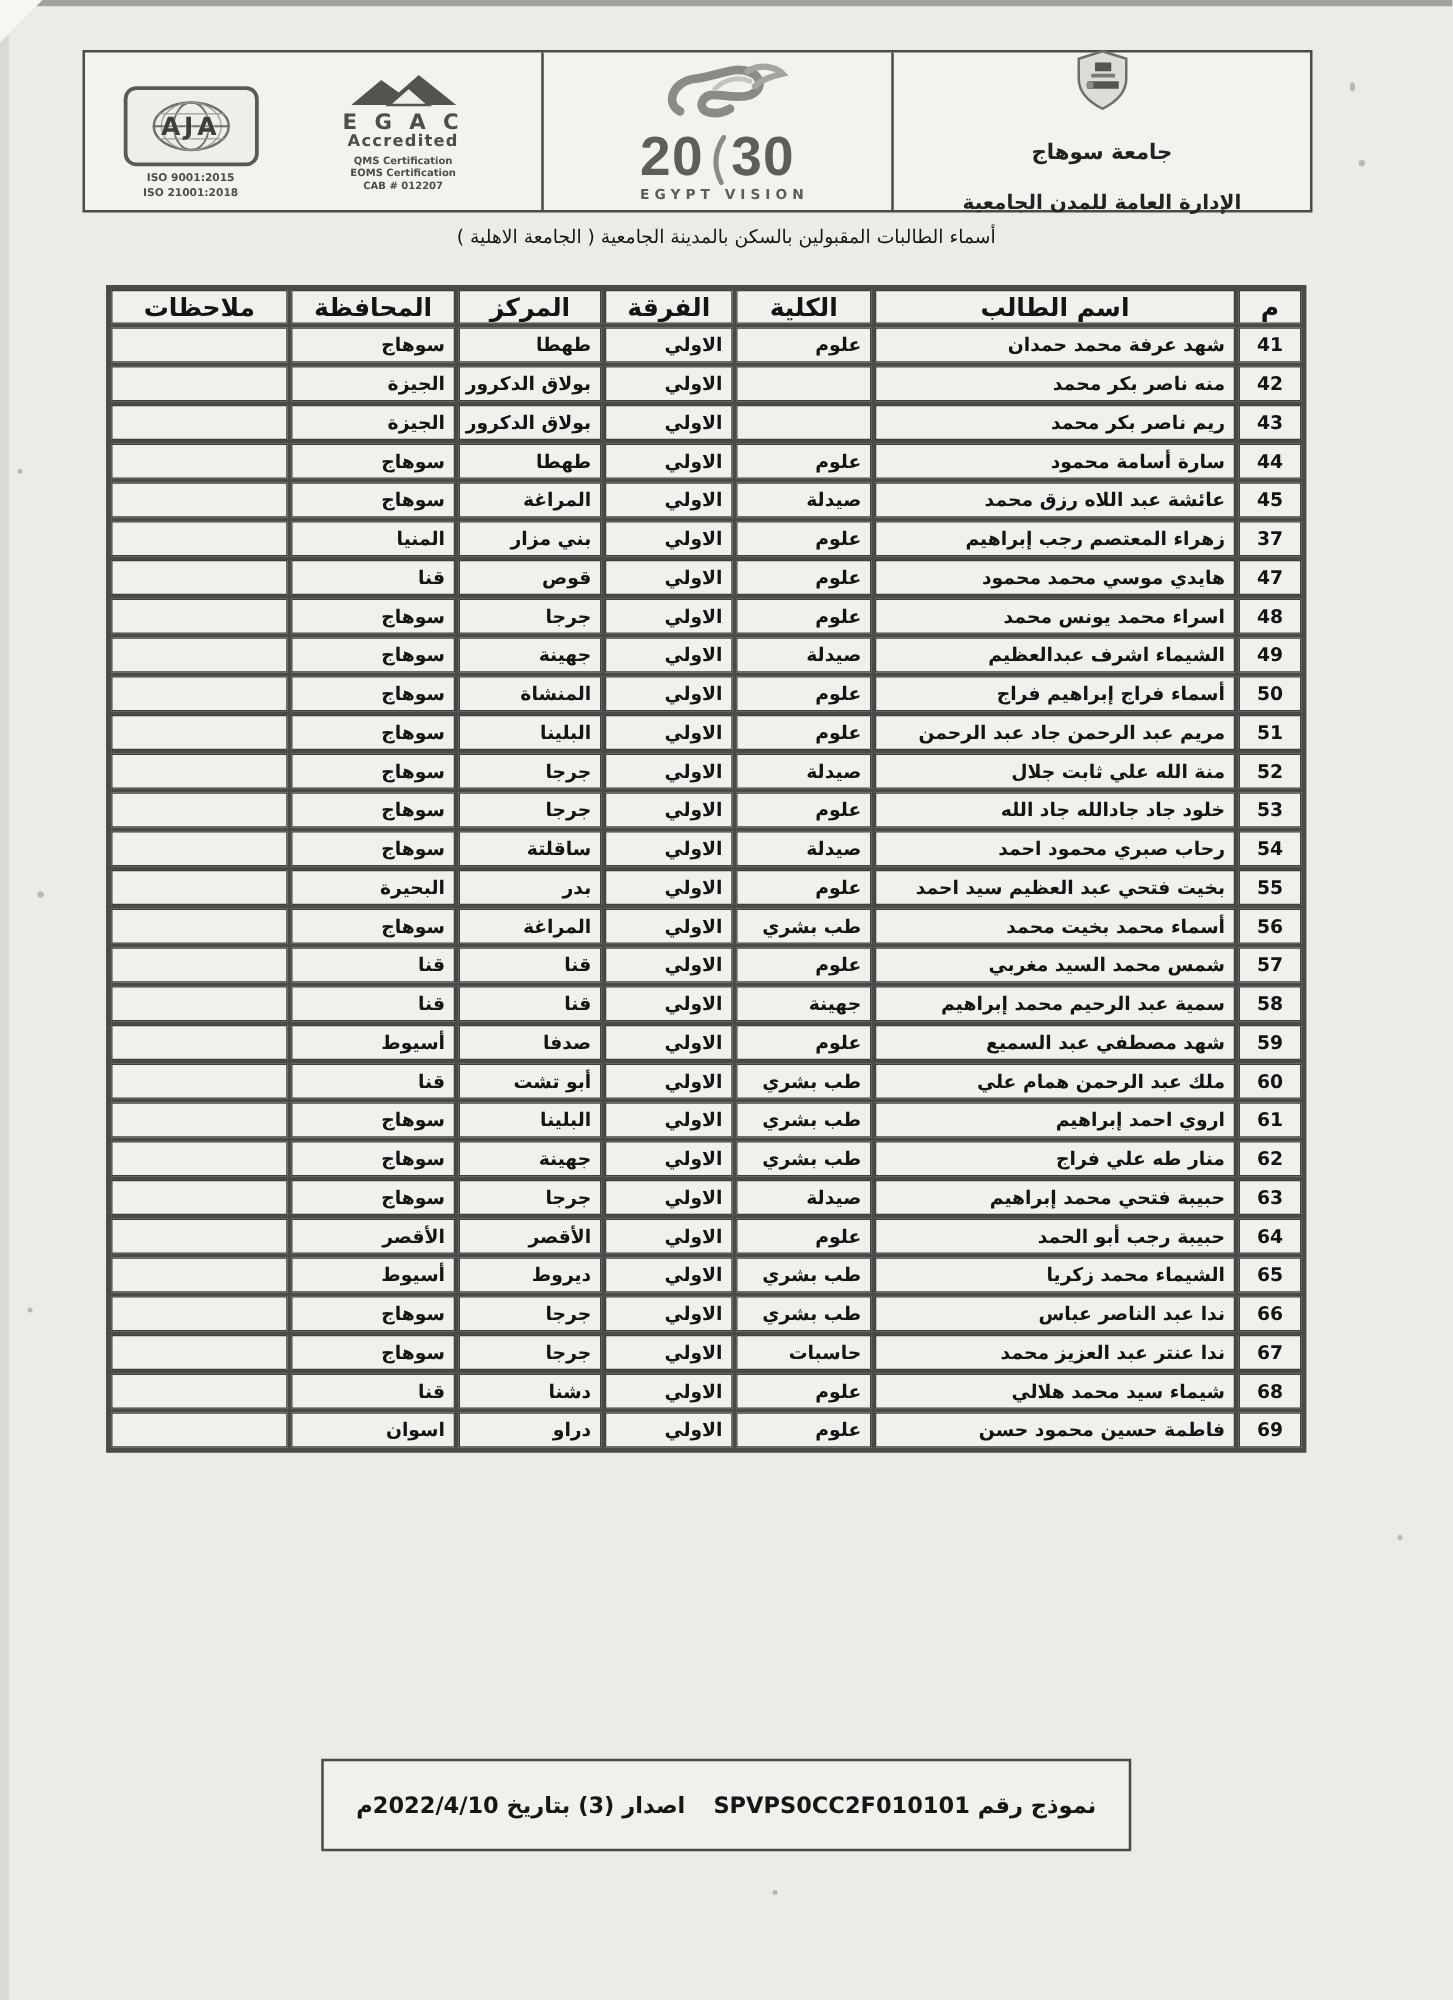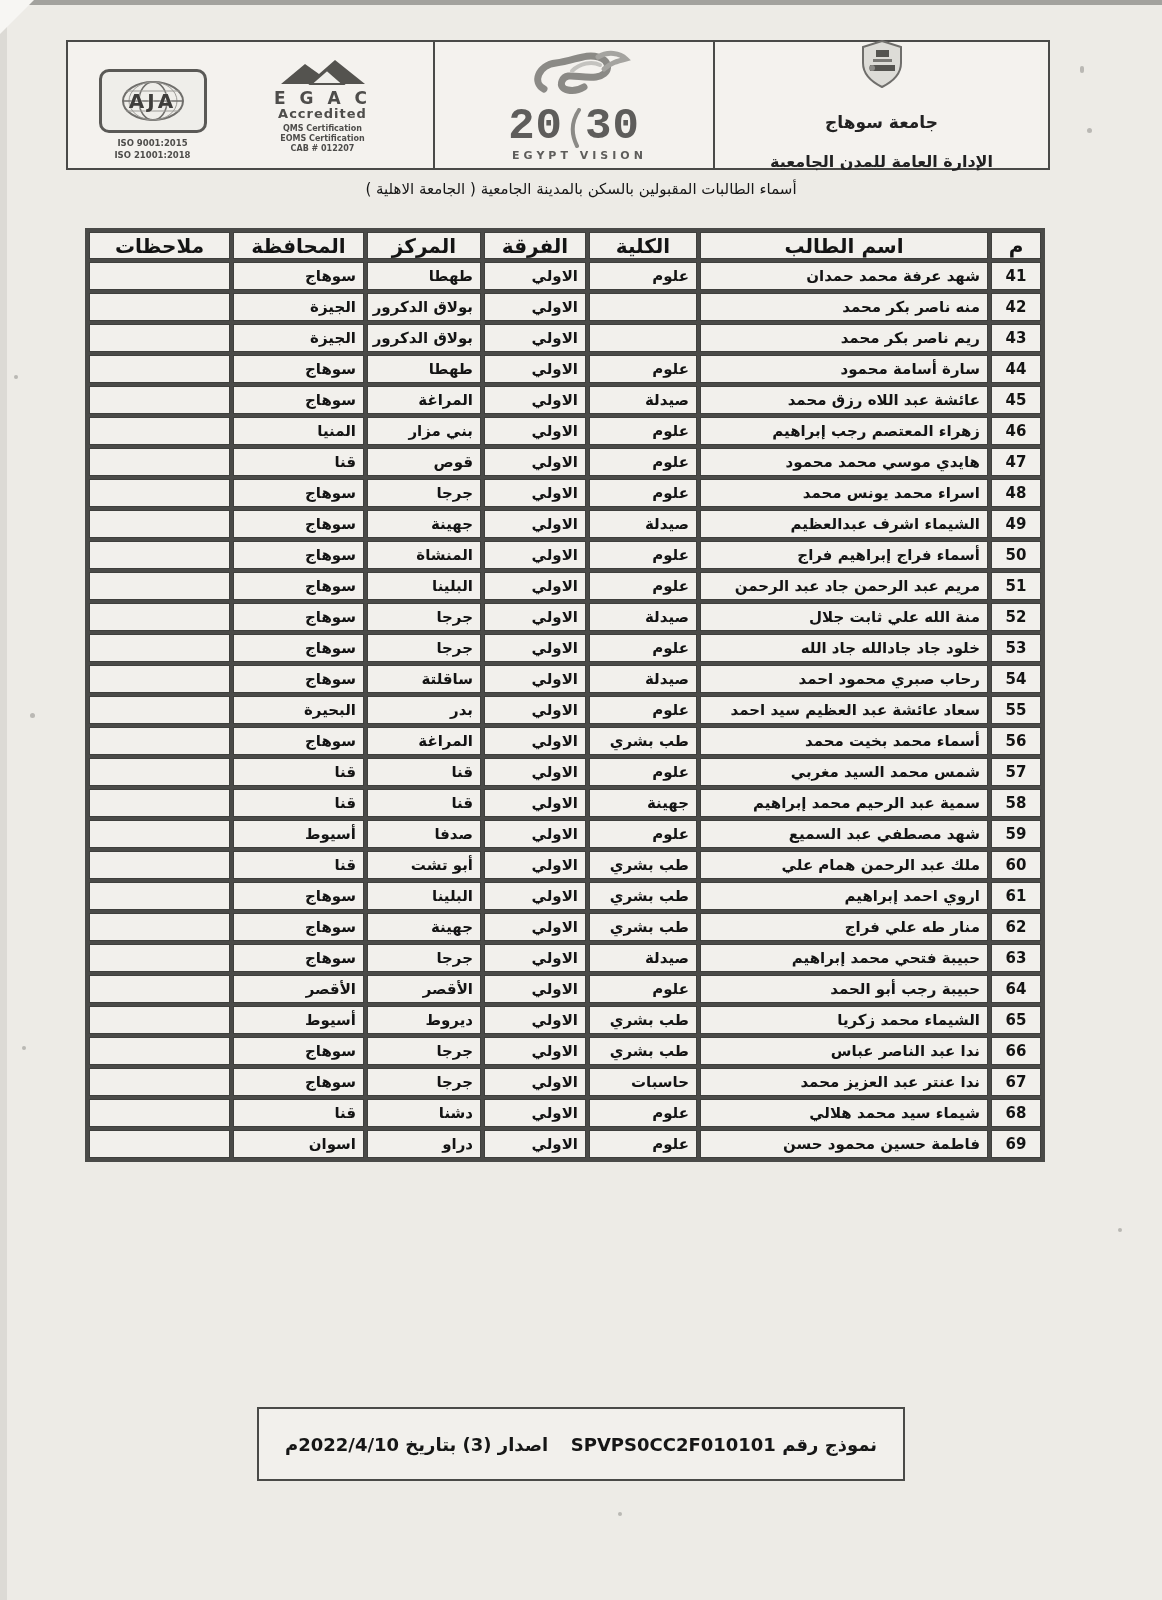--- a/index.html
+++ b/index.html
@@ -27,21 +27,21 @@
     display:flex;flex-direction:column;align-items:center;justify-content:center;gap:20px;}
   .hc-mid{width:280px;border-left:2px solid #4a4a48;
     display:flex;flex-direction:column;align-items:center;justify-content:center;}
   .hc-left{flex:1;display:flex;align-items:center;justify-content:center;gap:26px;}
   .uni-name{font-size:17px;font-weight:bold;color:#222;}
   .uni-dept{font-size:16px;font-weight:bold;color:#222;}
 
   
   .vision{display:flex;flex-direction:column;align-items:center;line-height:1;}
   .vision-nums{display:flex;direction:ltr;align-items:flex-end;gap:4px;color:#5e5d5b;
-    font-weight:bold;font-size:44px;letter-spacing:1px;font-family:Liberation Mono, monospace;}
+    font-weight:bold;font-size:44px;letter-spacing:1px;font-family:Liberation Sans, sans-serif;}
   .vision-caption{direction:ltr;font-size:11px;font-weight:bold;letter-spacing:4px;color:#5e5d5b;margin-top:2px;padding-left:11px;}
 
   
   .egac{width:170px;text-align:center;direction:ltr;color:#4e4d4b;}
   .egac-word{font-size:17px;font-weight:bold;letter-spacing:4px;line-height:1;}
   .egac-acc{font-size:13px;font-weight:bold;letter-spacing:1px;line-height:1.1;}
   .egac-small{font-size:8px;font-weight:bold;line-height:1.25;margin-top:3px;}
 
   
   .aja{width:118px;display:flex;flex-direction:column;align-items:center;direction:ltr;color:#4e4d4b;}
@@ -235,21 +235,21 @@
           <tr>
             <td class="col-0">45</td>
             <td class="col-1">عائشة عبد اللاه رزق محمد</td>
             <td class="col-2">صيدلة</td>
             <td class="col-3">الاولي</td>
             <td class="col-4">المراغة</td>
             <td class="col-5">سوهاج</td>
             <td class="col-6"></td>
           </tr>
           <tr>
-            <td class="col-0">46</td>
+            <td class="col-0">37</td>
             <td class="col-1">زهراء المعتصم رجب إبراهيم</td>
             <td class="col-2">علوم</td>
             <td class="col-3">الاولي</td>
             <td class="col-4">بني مزار</td>
             <td class="col-5">المنيا</td>
             <td class="col-6"></td>
           </tr>
           <tr>
             <td class="col-0">47</td>
             <td class="col-1">هايدي موسي محمد محمود</td>
@@ -317,21 +317,21 @@
             <td class="col-0">54</td>
             <td class="col-1">رحاب صبري محمود احمد</td>
             <td class="col-2">صيدلة</td>
             <td class="col-3">الاولي</td>
             <td class="col-4">ساقلتة</td>
             <td class="col-5">سوهاج</td>
             <td class="col-6"></td>
           </tr>
           <tr>
             <td class="col-0">55</td>
-            <td class="col-1">سعاد عائشة عبد العظيم سيد احمد</td>
+            <td class="col-1">بخيت فتحي عبد العظيم سيد احمد</td>
             <td class="col-2">علوم</td>
             <td class="col-3">الاولي</td>
             <td class="col-4">بدر</td>
             <td class="col-5">البحيرة</td>
             <td class="col-6"></td>
           </tr>
           <tr>
             <td class="col-0">56</td>
             <td class="col-1">أسماء محمد بخيت محمد</td>
             <td class="col-2">طب بشري</td>

